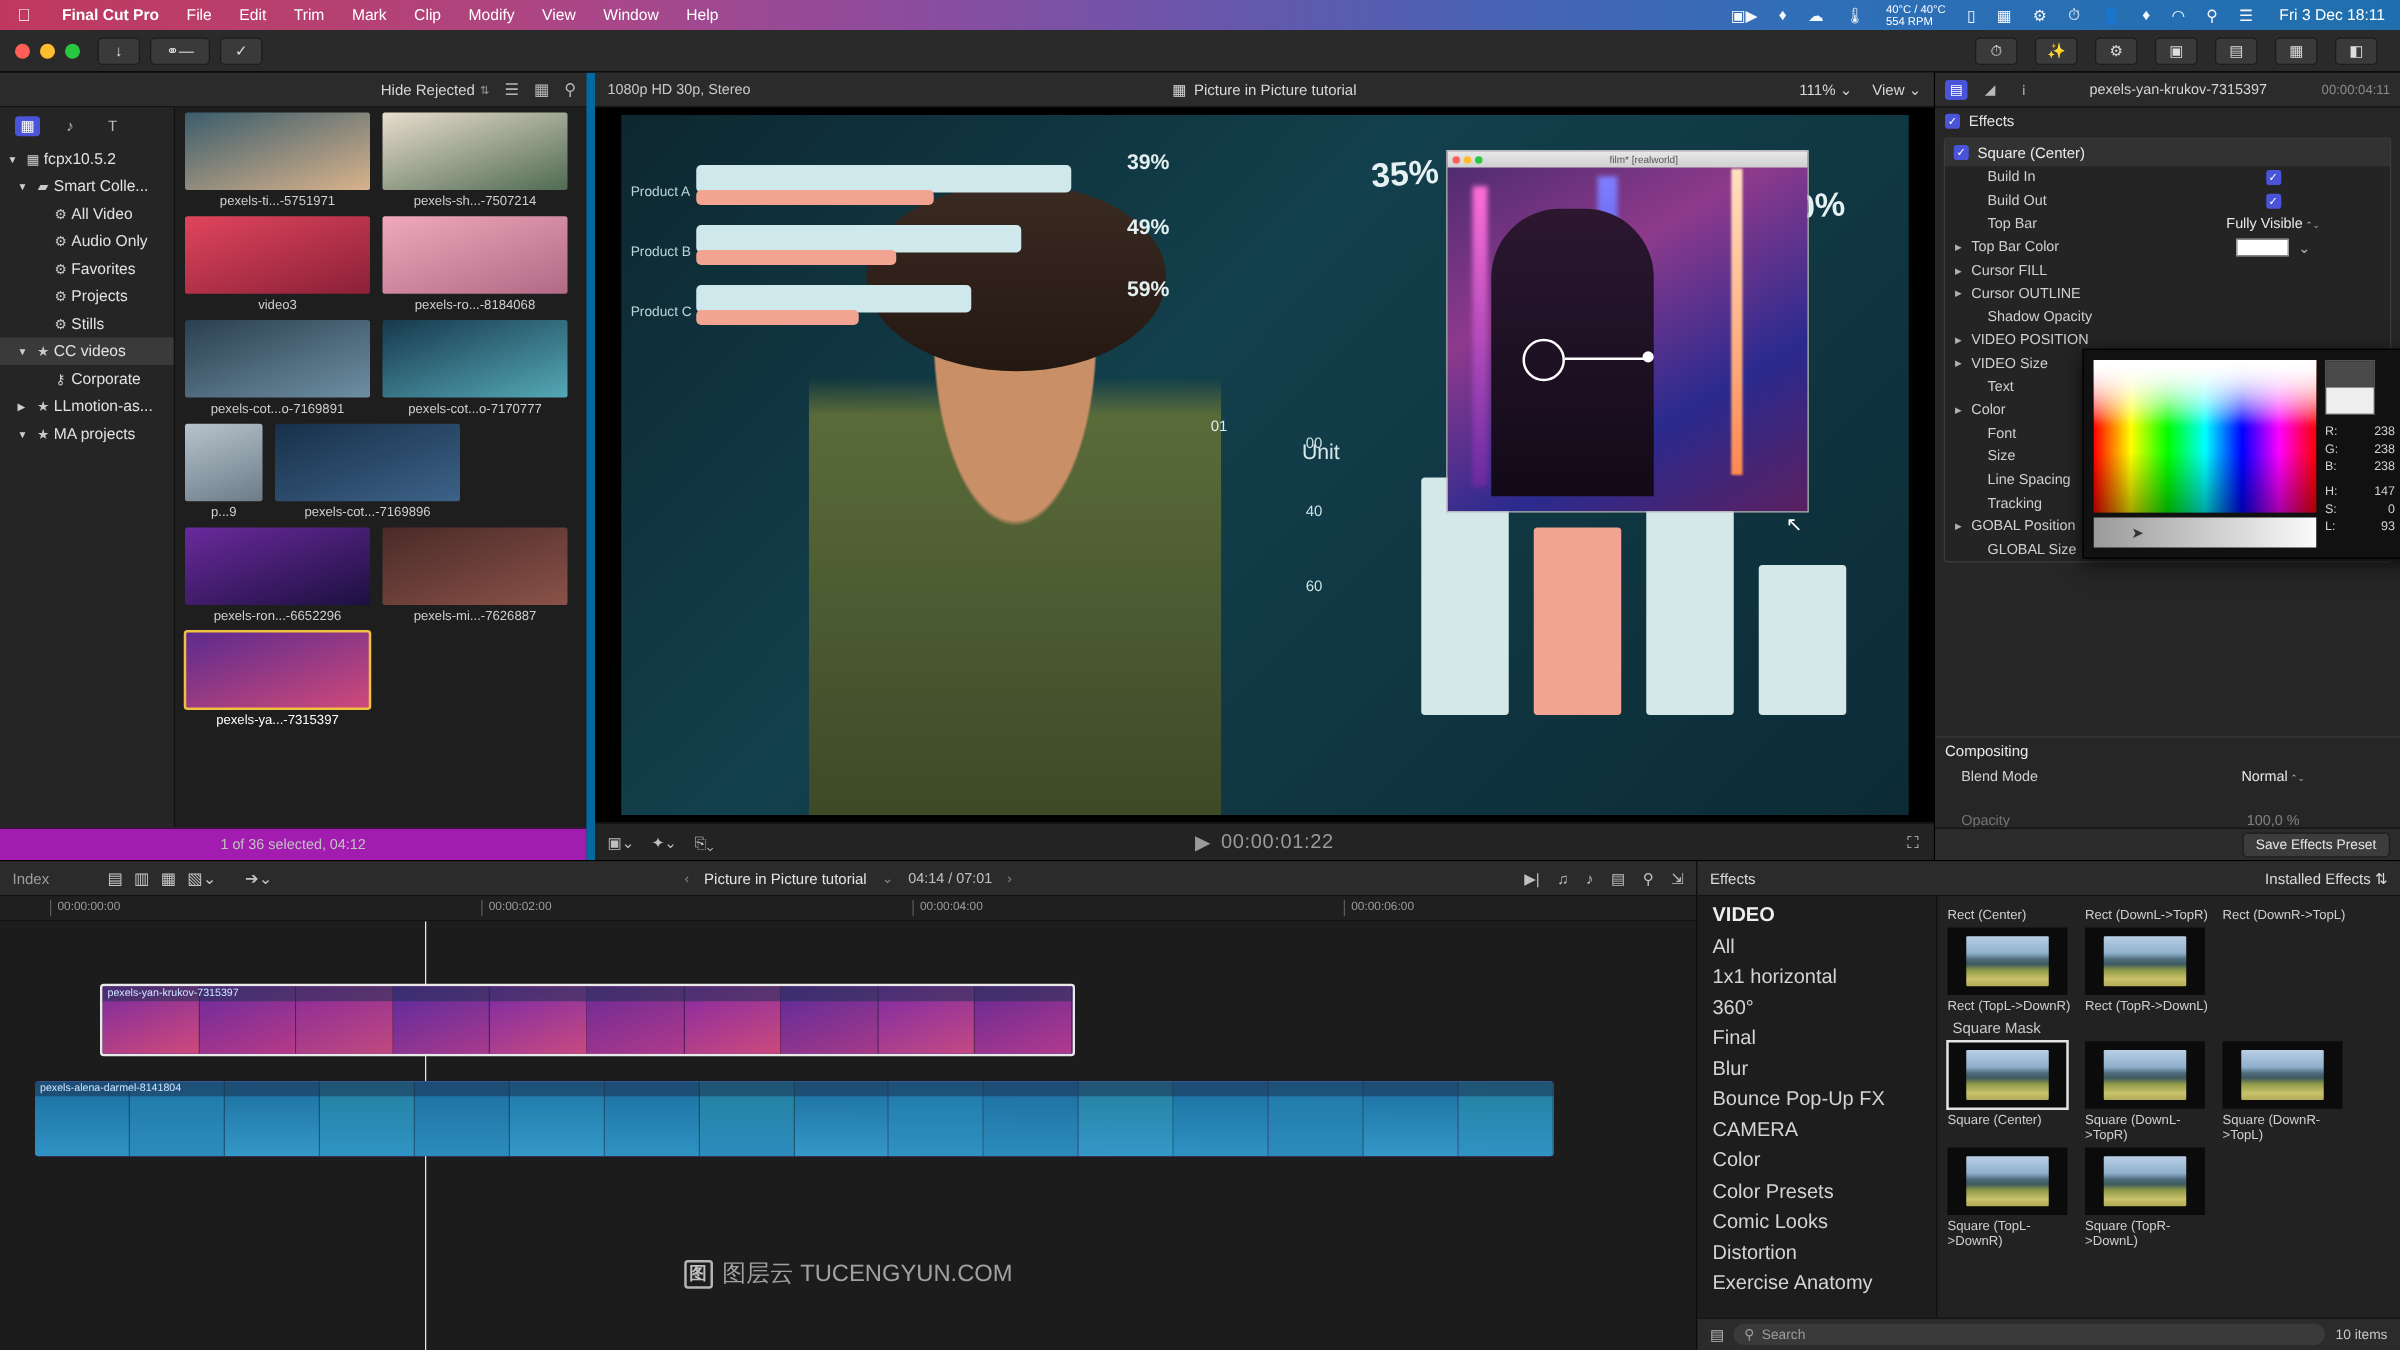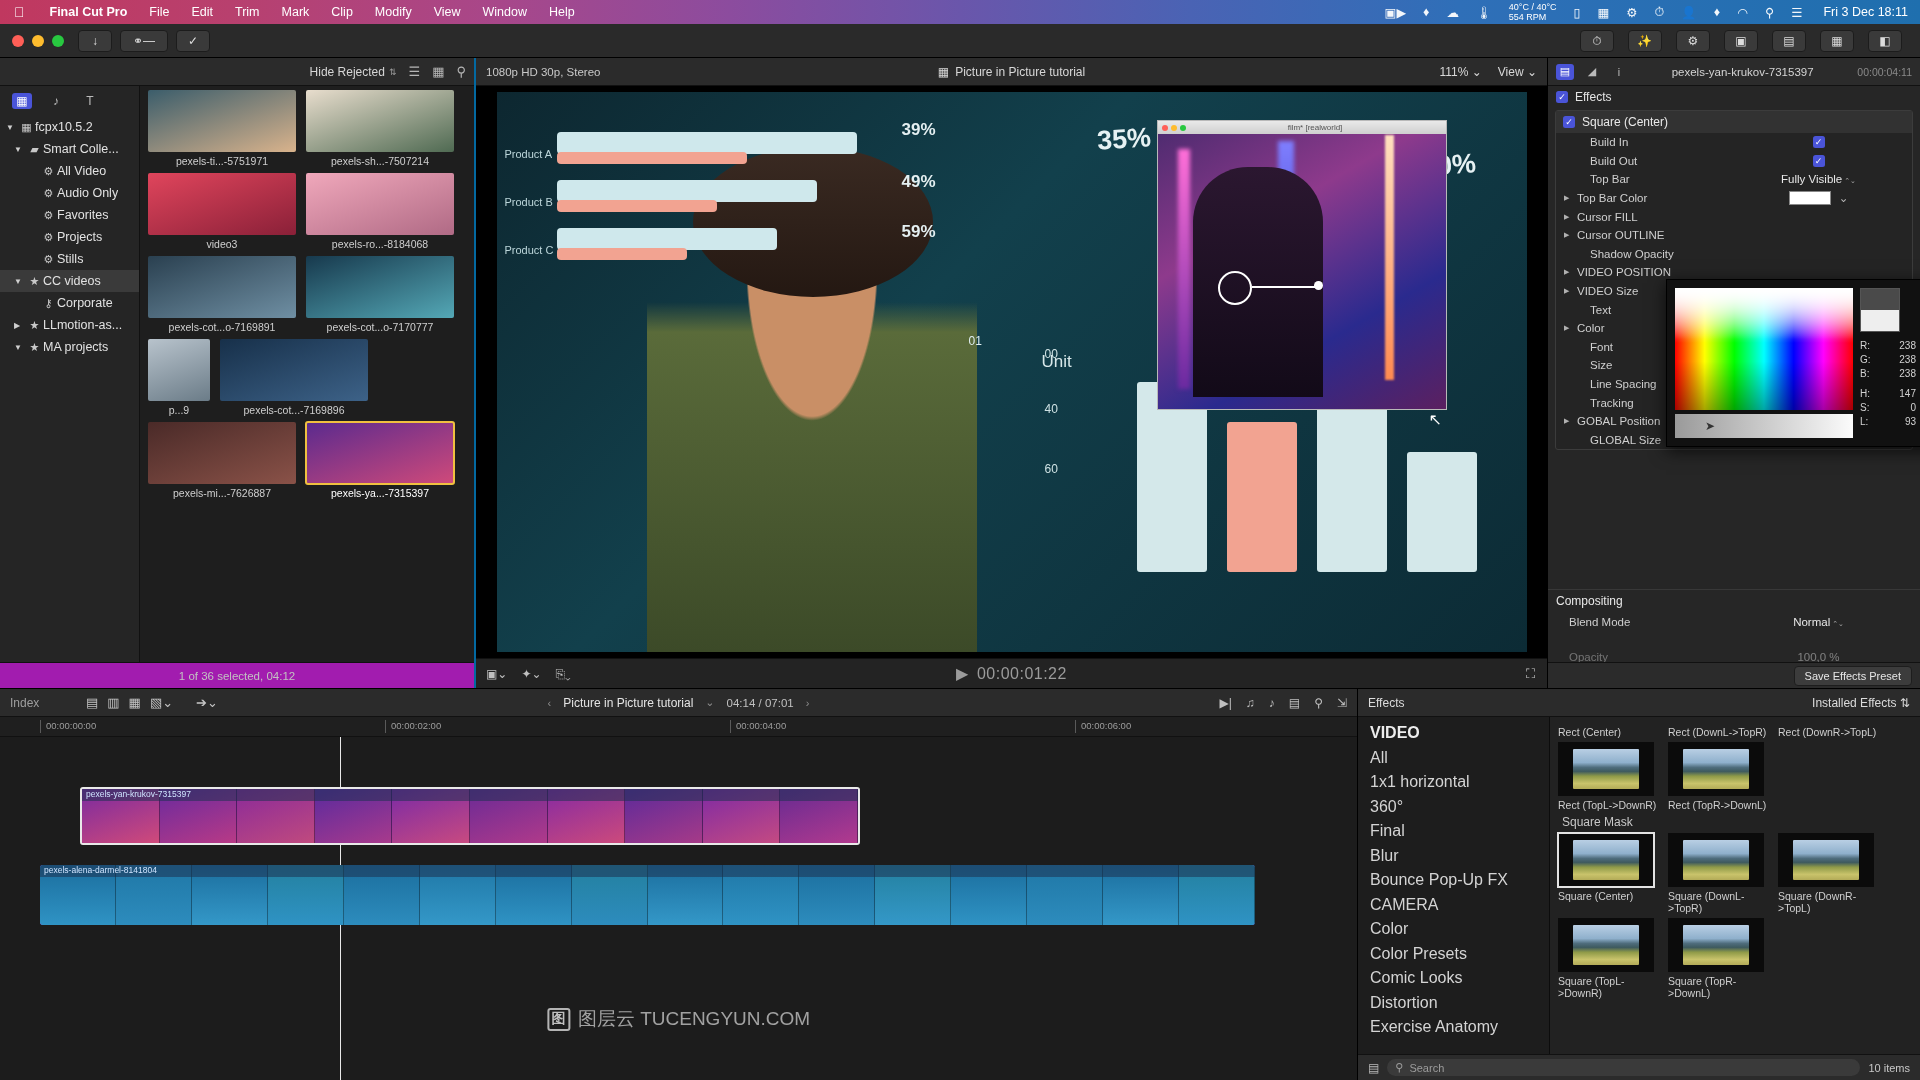--- a/index.html
+++ b/index.html
@@ -50,21 +50,21 @@
   .tbtn.wide { min-width: 48px; gap: 4px; }
 
   .tb-center { position: absolute; left: 50%; transform: translateX(-50%); display: flex; gap: 6px; }
   .tb-right { position: absolute; right: 10px; display: flex; gap: 6px; }
 
   
   .mainrow { display: flex; height: 630px; }
 
   
   .browser { width: 476px; background: #232323; display: flex; flex-direction: column;
-             border-right: 2px solid #0369a1; }
+             border-right: 7px solid #0369a1; }
   .br-head { height: 28px; display: flex; align-items: center; background: #2b2b2b;
              border-bottom: 1px solid #111; padding-right: 8px; }
   .br-head .spacer { flex: 1; }
   .br-head .htxt { color: #d6d6d6; font-size: 12px; }
   .br-head .chev { color: #9a9a9a; font-size: 9px; margin-left: 4px; }
   .br-head .hicon { color: #b5b5b5; font-size: 13px; margin-left: 12px; }
   .br-body { flex: 1; display: flex; min-height: 0; }
 
   .sidebar { width: 140px; background: #252525; border-right: 1px solid #111;
              padding-top: 2px; overflow: hidden; }
@@ -456,20 +456,24 @@
               </div>
               <div class="clip narrow">
                 <div class="thumb" style="background: linear-gradient(160deg, rgb(184, 195, 204), rgb(107, 124, 136));"></div>
                 <div class="cname">p...9</div>
               </div>
               <div class="clip">
                 <div class="thumb" style="background: linear-gradient(160deg, rgb(23, 48, 74), rgb(61, 98, 136));"></div>
                 <div class="cname">pexels-cot...-7169896</div>
               </div>
               <div class="clip">
+                <div class="thumb" style="background: linear-gradient(160deg, rgb(106, 42, 156), rgb(28, 16, 64));"></div>
+                <div class="cname">pexels-ron...-6652296</div>
+              </div>
+              <div class="clip">
                 <div class="thumb" style="background: linear-gradient(160deg, rgb(74, 42, 40), rgb(138, 82, 72));"></div>
                 <div class="cname">pexels-mi...-7626887</div>
               </div>
               <div class="clip sel">
                 <div class="thumb" style="background: linear-gradient(160deg, rgb(90, 42, 142), rgb(208, 74, 122));"></div>
                 <div class="cname">pexels-ya...-7315397</div>
               </div>
             </div>
         </div>
         <div class="br-foot">
@@ -841,21 +845,21 @@
               <div style="background:linear-gradient(160deg,#5a2a9e,#a83a8c)"></div>
               <div style="background:linear-gradient(160deg,#7a2aa6,#c84a80)"></div>
               <div style="background:linear-gradient(160deg,#6a2a96,#b03a8a)"></div>
               <div style="background:linear-gradient(160deg,#862aa2,#cc4a7c)"></div>
               <div style="background:linear-gradient(160deg,#5c2a9a,#a63a88)"></div>
               <div style="background:linear-gradient(160deg,#7e2aa4,#c44a82)"></div>
               <div style="background:linear-gradient(160deg,#662a92,#b23a8e)"></div>
             </div>
           </div>
 
-          <div class="tclip" style="left:40px;top:128px;width:1215px;height:60px;
+          <div class="tclip" style="left:28px;top:128px;width:1215px;height:60px;
                background:#8b5cf6;">
             <div class="tcname">pexels-alena-darmel-8141804</div>
             <div class="frames">
               <div style="background:linear-gradient(#1b6e9e,#2f93c4)"></div>
               <div style="background:linear-gradient(#1f77a6,#2d8cbd)"></div>
               <div style="background:linear-gradient(#1b6e9e,#3498c8)"></div>
               <div style="background:linear-gradient(#23809f,#2f93c4)"></div>
               <div style="background:linear-gradient(#1b6e9e,#2d8cbd)"></div>
               <div style="background:linear-gradient(#1f77a6,#3498c8)"></div>
               <div style="background:linear-gradient(#1b6e9e,#2f93c4)"></div>

